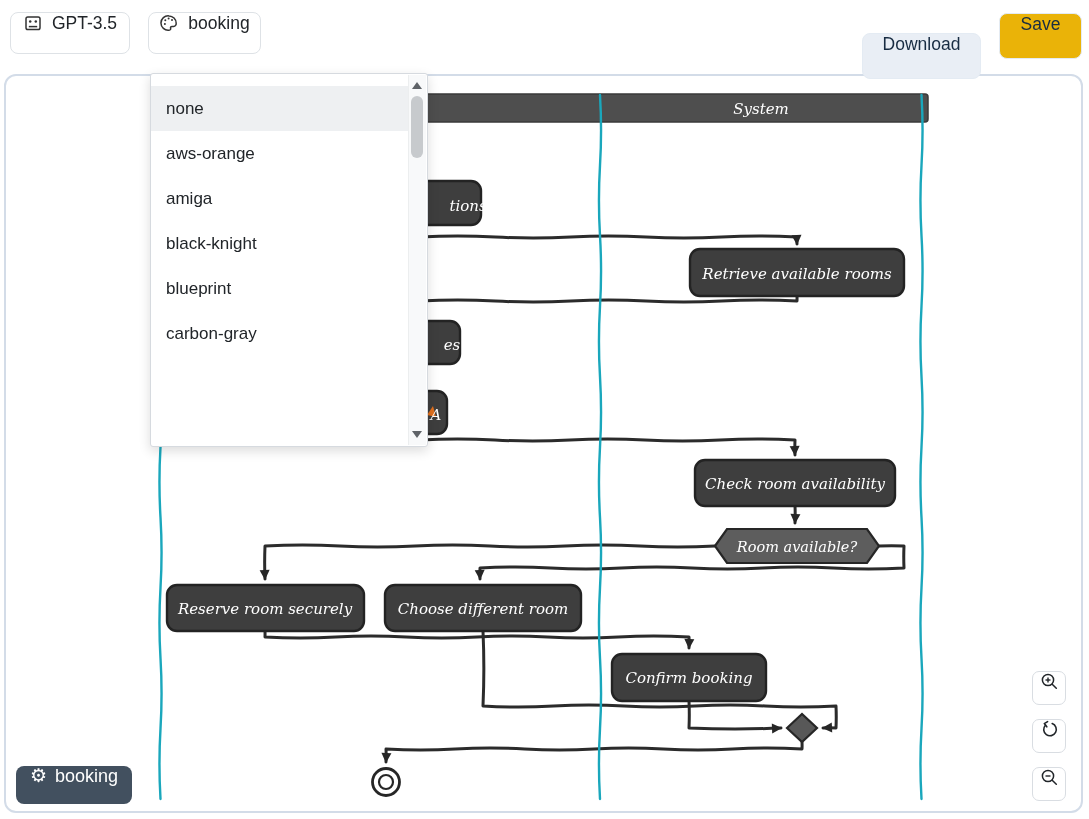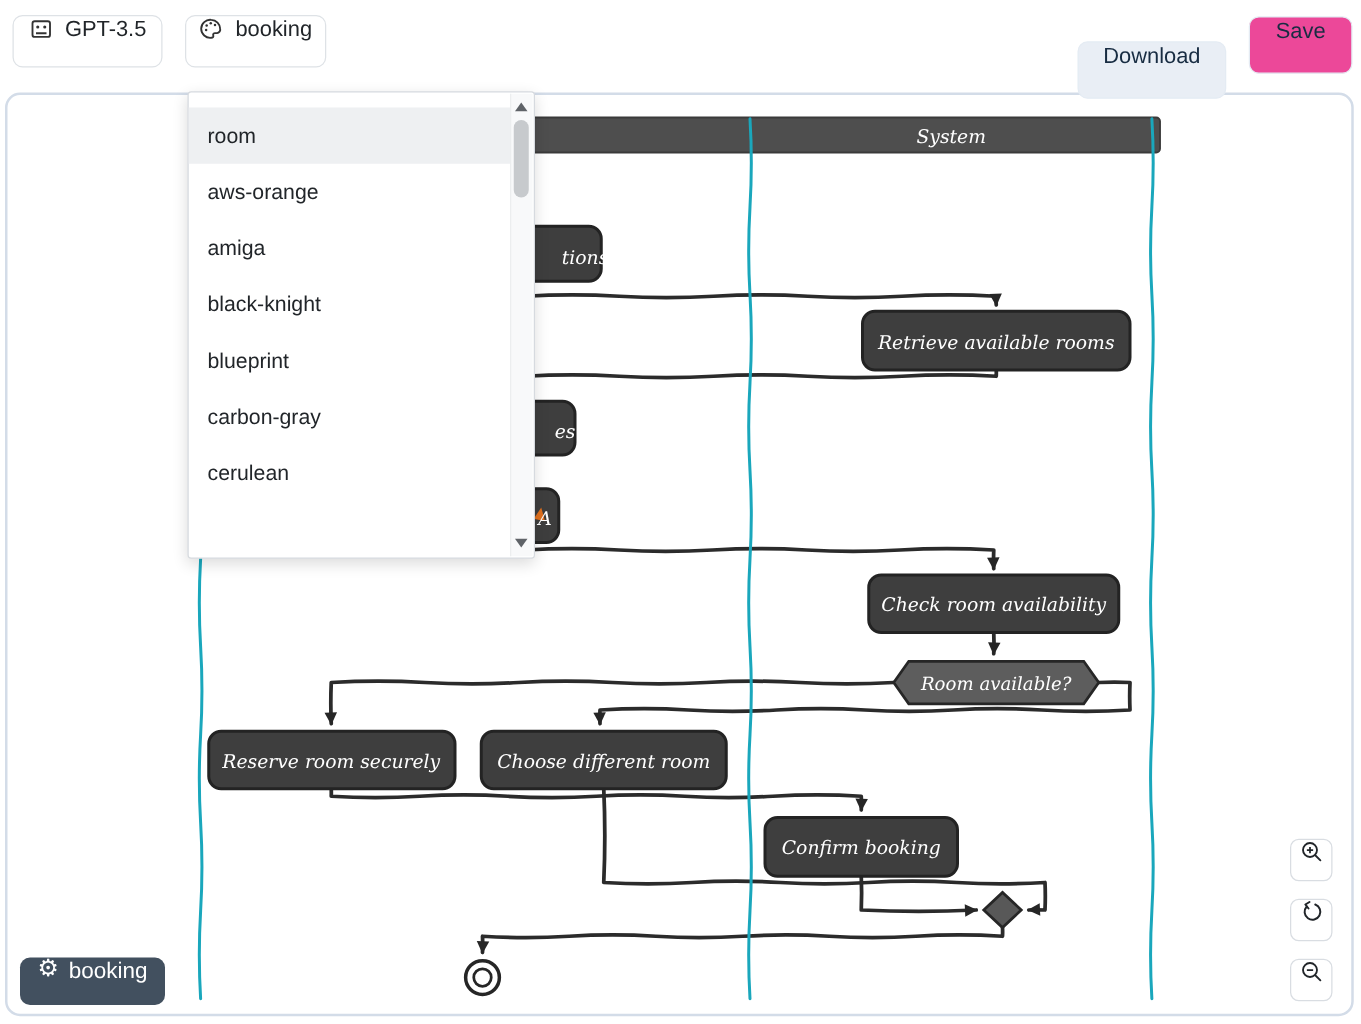--- a/index.html
+++ b/index.html
@@ -10,21 +10,21 @@
   
   .btn{
     position:absolute;display:flex;align-items:flex-start;justify-content:center;
     background:#fff;border:1px solid #dee2e6;border-radius:8px;
     font-size:17.5px;color:#212529;gap:9px;cursor:pointer;box-sizing:border-box;
     font-family:"Liberation Sans",sans-serif;
   }
   #btn-model{left:10px;top:12px;width:120px;height:42px;z-index:6;}
   #btn-style{left:148px;top:12px;width:113px;height:42px;z-index:6;}
   #btn-download{left:862px;top:13px;width:119px;height:46px;background:#e9eef5;border-color:#e4ebf3;color:#182c42;z-index:6;margin-top:20px;}
-  #btn-save{left:999px;top:13px;width:83px;height:46px;background:#ec4899;border-color:#e4ebf3;color:#182c42;z-index:6;}
+  #btn-save{left:999px;top:13px;width:83px;height:46px;background:#eab308;border-color:#e4ebf3;color:#182c42;z-index:6;}
   #btn-plantuml{left:16px;top:766px;height:38px;padding:0 14px;background:#42505f;border:none;color:#fff;font-size:18px;gap:8px;z-index:4;}
   .gear{font-family:"DejaVu Sans",sans-serif;font-size:19px;line-height:1;color:#fff;}
 
   
   .canvas{
     position:absolute;left:4px;top:74px;width:1079px;height:739px;
     border:2px solid #d3dce8;border-radius:12px;background:#fff;box-sizing:border-box;
   }
   svg.diagram{position:absolute;left:0;top:0;z-index:1;}
 
@@ -176,27 +176,26 @@
 <div class="btn" id="btn-download">
   <span>Download</span>
 </div>
 
 <div class="btn" id="btn-save">
   <span>Save</span>
 </div>
 
 <div class="dropdown">
   <div id="dd-items">
-      <div class="dd-item sel">room</div>
+      <div class="dd-item sel">none</div>
       <div class="dd-item">aws-orange</div>
       <div class="dd-item">amiga</div>
       <div class="dd-item">black-knight</div>
       <div class="dd-item">blueprint</div>
       <div class="dd-item">carbon-gray</div>
-      <div class="dd-item">cerulean</div>
     </div>
   <div class="dd-scroll">
     <div class="dd-arrow up"></div>
     <div class="dd-thumb"></div>
     <div class="dd-arrow down"></div>
   </div>
 </div>
 
 <div class="btn zbtn" id="zoom-in">
   <svg width="19" height="19" viewBox="0 0 19 19">

